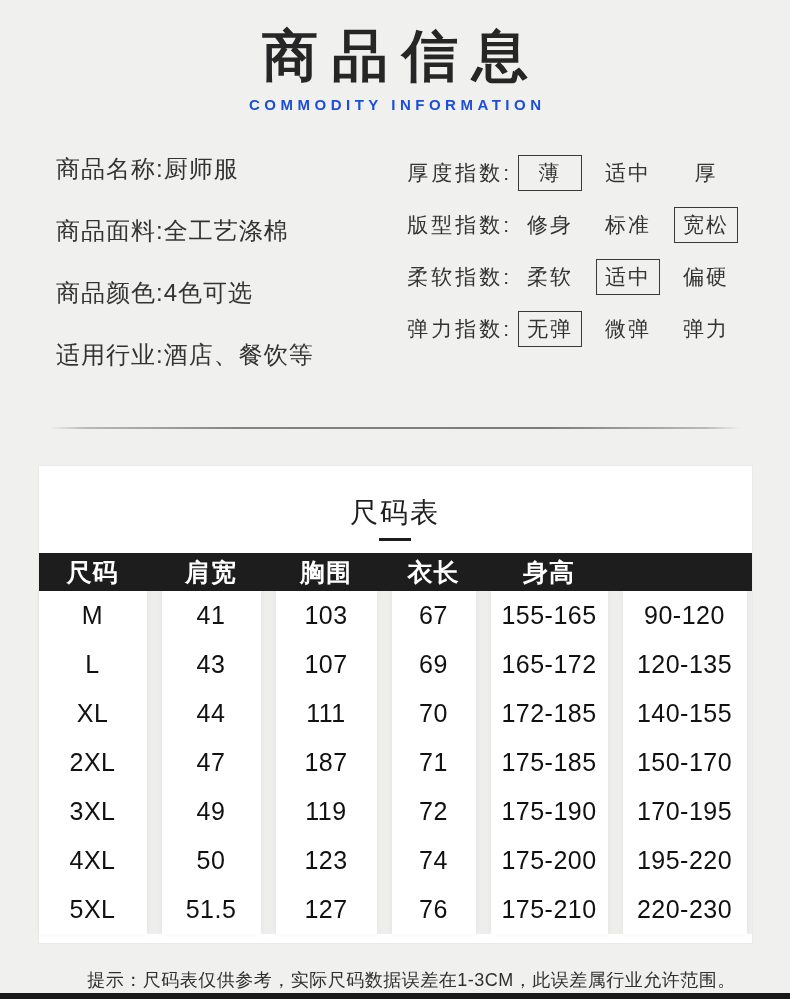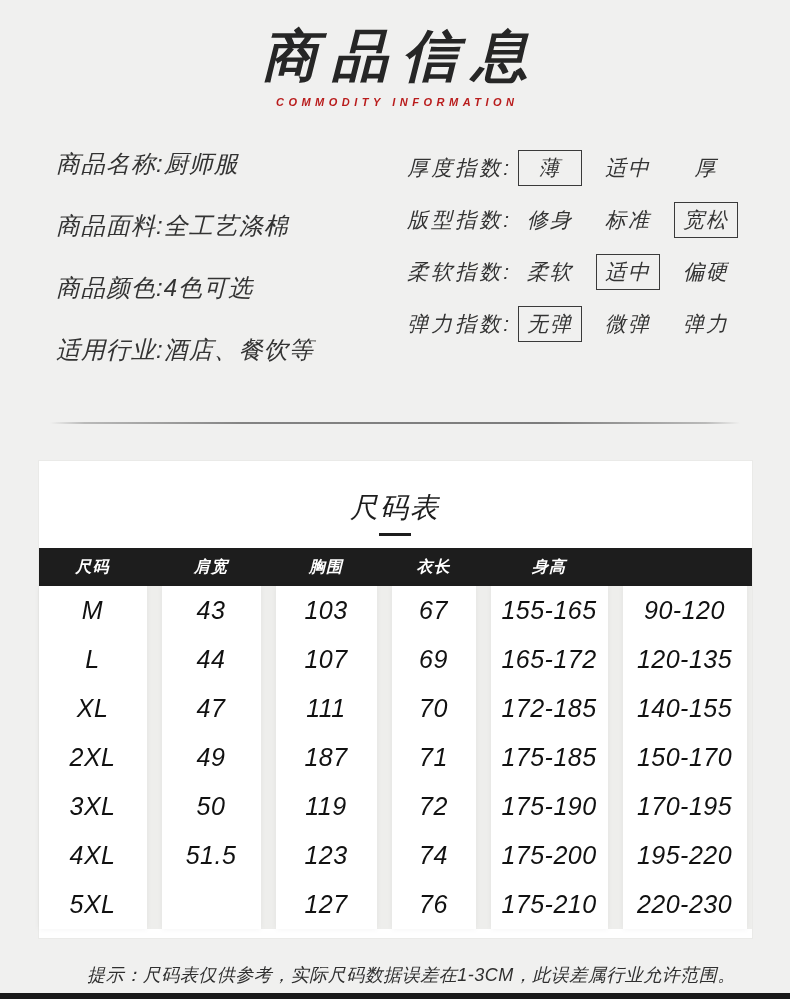--- a/index.html
+++ b/index.html
@@ -2,30 +2,30 @@
 <html><head>
 <meta charset="utf-8">
 <style>
   html,body{margin:0;padding:0;}
   body{
     width:790px;height:999px;
     font-family:"Liberation Sans","DejaVu Sans",sans-serif;
     background:#f0f0ef;
     color:#2d2d2d;
   }
-  .page{position:relative;width:790px;height:999px;overflow:hidden;background:#f0f0ef;font-style:italic;}
+  .page{position:relative;width:790px;height:999px;overflow:hidden;background:#f0f0ef;}
 
   
   .title-block{text-align:center;padding-top:24px;}
   .main-title{
     font-size:56px;font-weight:900;color:#262626;
     letter-spacing:14px;text-indent:14px;line-height:1.15;margin:0;
   }
   .sub-title{
-    margin-top:8px;font-size:11px;font-weight:bold;color:#b91c1c;
+    margin-top:8px;font-size:15px;font-weight:bold;color:#1d4ed8;
     letter-spacing:4.5px;text-indent:4.5px;
   }
 
   
   .info-section{display:flex;justify-content:space-between;margin-top:34px;padding:0 38px 0 56px;gap:24px;}
   .info-left{padding-top:6px;}
   .info-item{font-size:24px;color:#333;letter-spacing:1px;margin-bottom:30px;white-space:nowrap;}
   .info-right{padding-top:11px;}
   .index-row{display:flex;align-items:center;height:30px;margin-bottom:22px;white-space:nowrap;}
   .index-label{font-size:21px;color:#333;letter-spacing:3px;margin-right:6px;}
@@ -50,21 +50,21 @@
     width:715px;margin:36px auto 0;background:#ffffff;
     border:1px solid #eaeae8;box-sizing:border-box;padding-bottom:9px;
   }
   .card-title{padding-top:28px;text-align:center;font-size:28px;color:#1d1d1d;letter-spacing:2px;}
   .title-underline{width:32px;height:3px;background:#1d1d1d;margin:6px auto 12px;}
 
   .table-header{
     display:grid;grid-template-columns:108px 99px 101px 84px 117px 124px;
     column-gap:15px;background:#1d1d1d;height:38px;align-items:center;
   }
-  .th-cell{color:#ffffff;font-size:16px;font-weight:bold;text-align:center;letter-spacing:1px;}
+  .th-cell{color:#ffffff;font-size:25px;font-weight:bold;text-align:center;letter-spacing:1px;}
 
   .table-body{
     display:grid;grid-template-columns:108px 99px 101px 84px 117px 124px;
     column-gap:15px;background:#eeeeec;
   }
   .t-col{background:#ffffff;box-shadow:0 0 6px rgba(0,0,0,0.05);}
   .t-cell{
     height:49px;display:flex;align-items:center;justify-content:center;
     font-size:25px;color:#111;letter-spacing:0.5px;
   }
@@ -136,20 +136,21 @@
         <div class="t-col">
           <div class="t-cell">M</div>
           <div class="t-cell">L</div>
           <div class="t-cell">XL</div>
           <div class="t-cell">2XL</div>
           <div class="t-cell">3XL</div>
           <div class="t-cell">4XL</div>
           <div class="t-cell">5XL</div>
         </div>
         <div class="t-col">
+          <div class="t-cell">41</div>
           <div class="t-cell">43</div>
           <div class="t-cell">44</div>
           <div class="t-cell">47</div>
           <div class="t-cell">49</div>
           <div class="t-cell">50</div>
           <div class="t-cell">51.5</div>
         </div>
         <div class="t-col">
           <div class="t-cell">103</div>
           <div class="t-cell">107</div>

